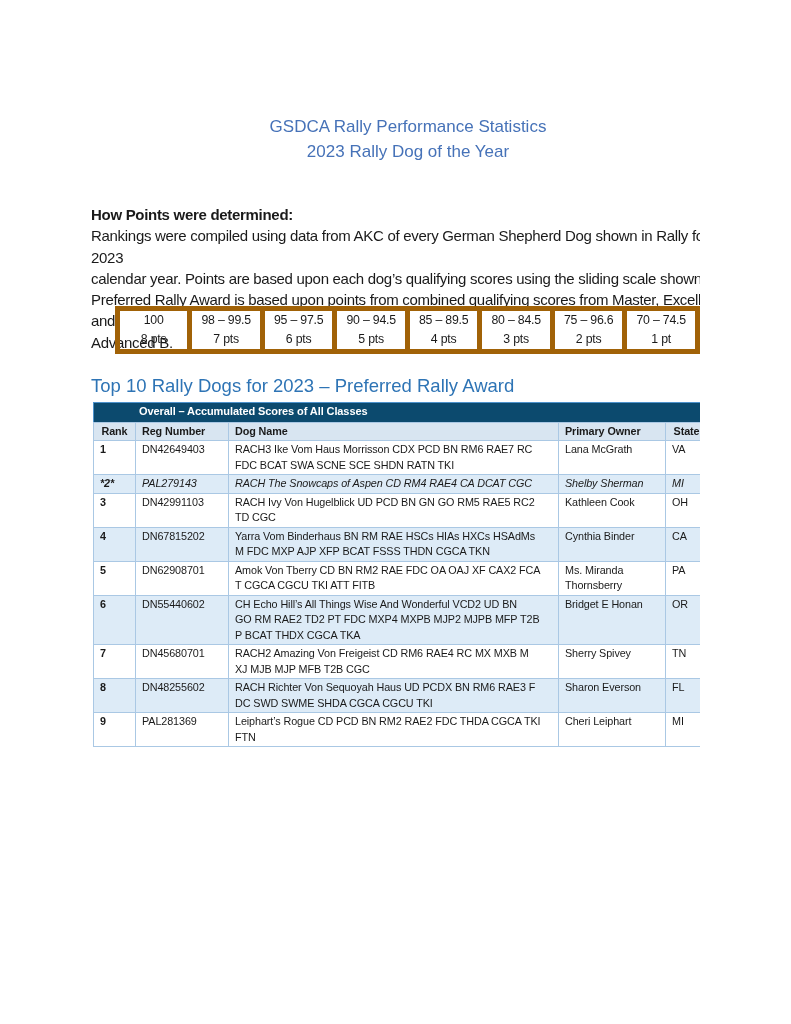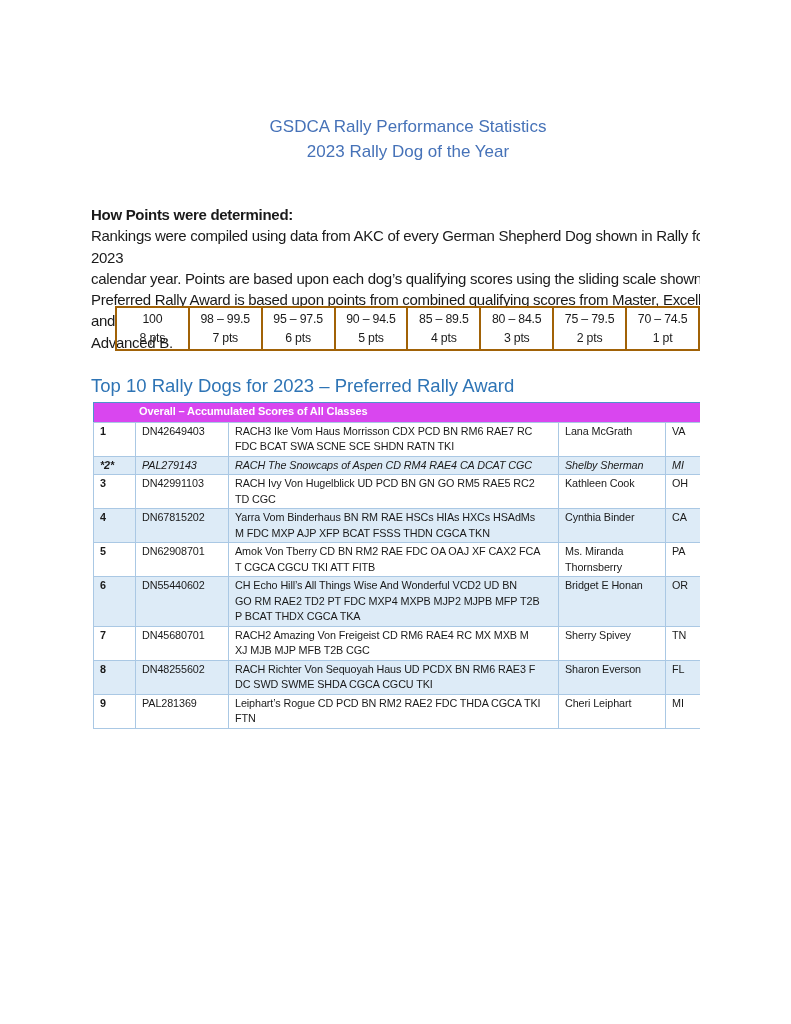--- a/index.html
+++ b/index.html
@@ -47,21 +47,21 @@
   
   table.scale {
     position: absolute;
     left: 115px; top: 306px;
     border-collapse: collapse;
     table-layout: fixed;
   }
   table.scale td {
     width: 74px;
     height: 43px;
-    border: 2px solid #a16207;
+    border: 5px solid #a16207;
     text-align: center;
     vertical-align: middle;
     font-size: 12.3px;
     line-height: 19px;
     letter-spacing: -0.2px;
     color: #1a1a1a;
   }
 
   
   .section-heading {
@@ -90,21 +90,21 @@
   table.rally col.c-state  { width: 42px; }
   table.rally col.c-points { width: 51px; }
 
   table.rally td, table.rally th {
     border: 1px solid #aac8e4;
     padding: 1px 6px;
     vertical-align: top;
     text-align: left;
   }
   tr.banner-row td {
-    background: #d946ef;
+    background: #0c4a6e;
     color: #ffffff;
     font-weight: bold;
     font-size: 11px;
     padding: 1px 6px 2px 45px;
     border: 1px solid #4d92cc;
     border-bottom: 1px solid #aac8e4;
   }
   tr.cols-row th {
     background: #d8e5f1;
     font-weight: bold;
@@ -156,21 +156,21 @@
           </td>
           <td>
             <div>85 – 89.5</div>
             <div>4 pts</div>
           </td>
           <td>
             <div>80 – 84.5</div>
             <div>3 pts</div>
           </td>
           <td>
-            <div>75 – 79.5</div>
+            <div>75 – 96.6</div>
             <div>2 pts</div>
           </td>
           <td>
             <div>70 – 74.5</div>
             <div>1 pt</div>
           </td>
         </tr>
     </tbody>
   </table>
 
@@ -182,20 +182,28 @@
         <col class="c-reg">
         <col class="c-dog">
         <col class="c-owner">
         <col class="c-state">
         <col class="c-points">
     </colgroup>
     <tbody>
       <tr class="banner-row">
         <td colspan="6">Overall – Accumulated Scores of All Classes</td>
       </tr>
+      <tr class="cols-row">
+        <th class="th-rank">Rank</th>
+        <th class="th-reg">Reg Number</th>
+        <th class="th-dog">Dog Name</th>
+        <th class="th-owner">Primary Owner</th>
+        <th class="th-state">State</th>
+        <th class="th-points">Points</th>
+      </tr>
 
     <tr>
       <td class="rank-cell">1</td>
       <td class="reg-cell">DN42649403</td>
       <td class="dog-cell">RACH3 Ike Vom Haus Morrisson CDX PCD BN RM6 RAE7 RC
 FDC BCAT SWA SCNE SCE SHDN RATN TKI</td>
       <td class="owner-cell">Lana McGrath</td>
       <td class="state-cell">VA</td>
       <td class="points-cell">342</td>
     </tr>

